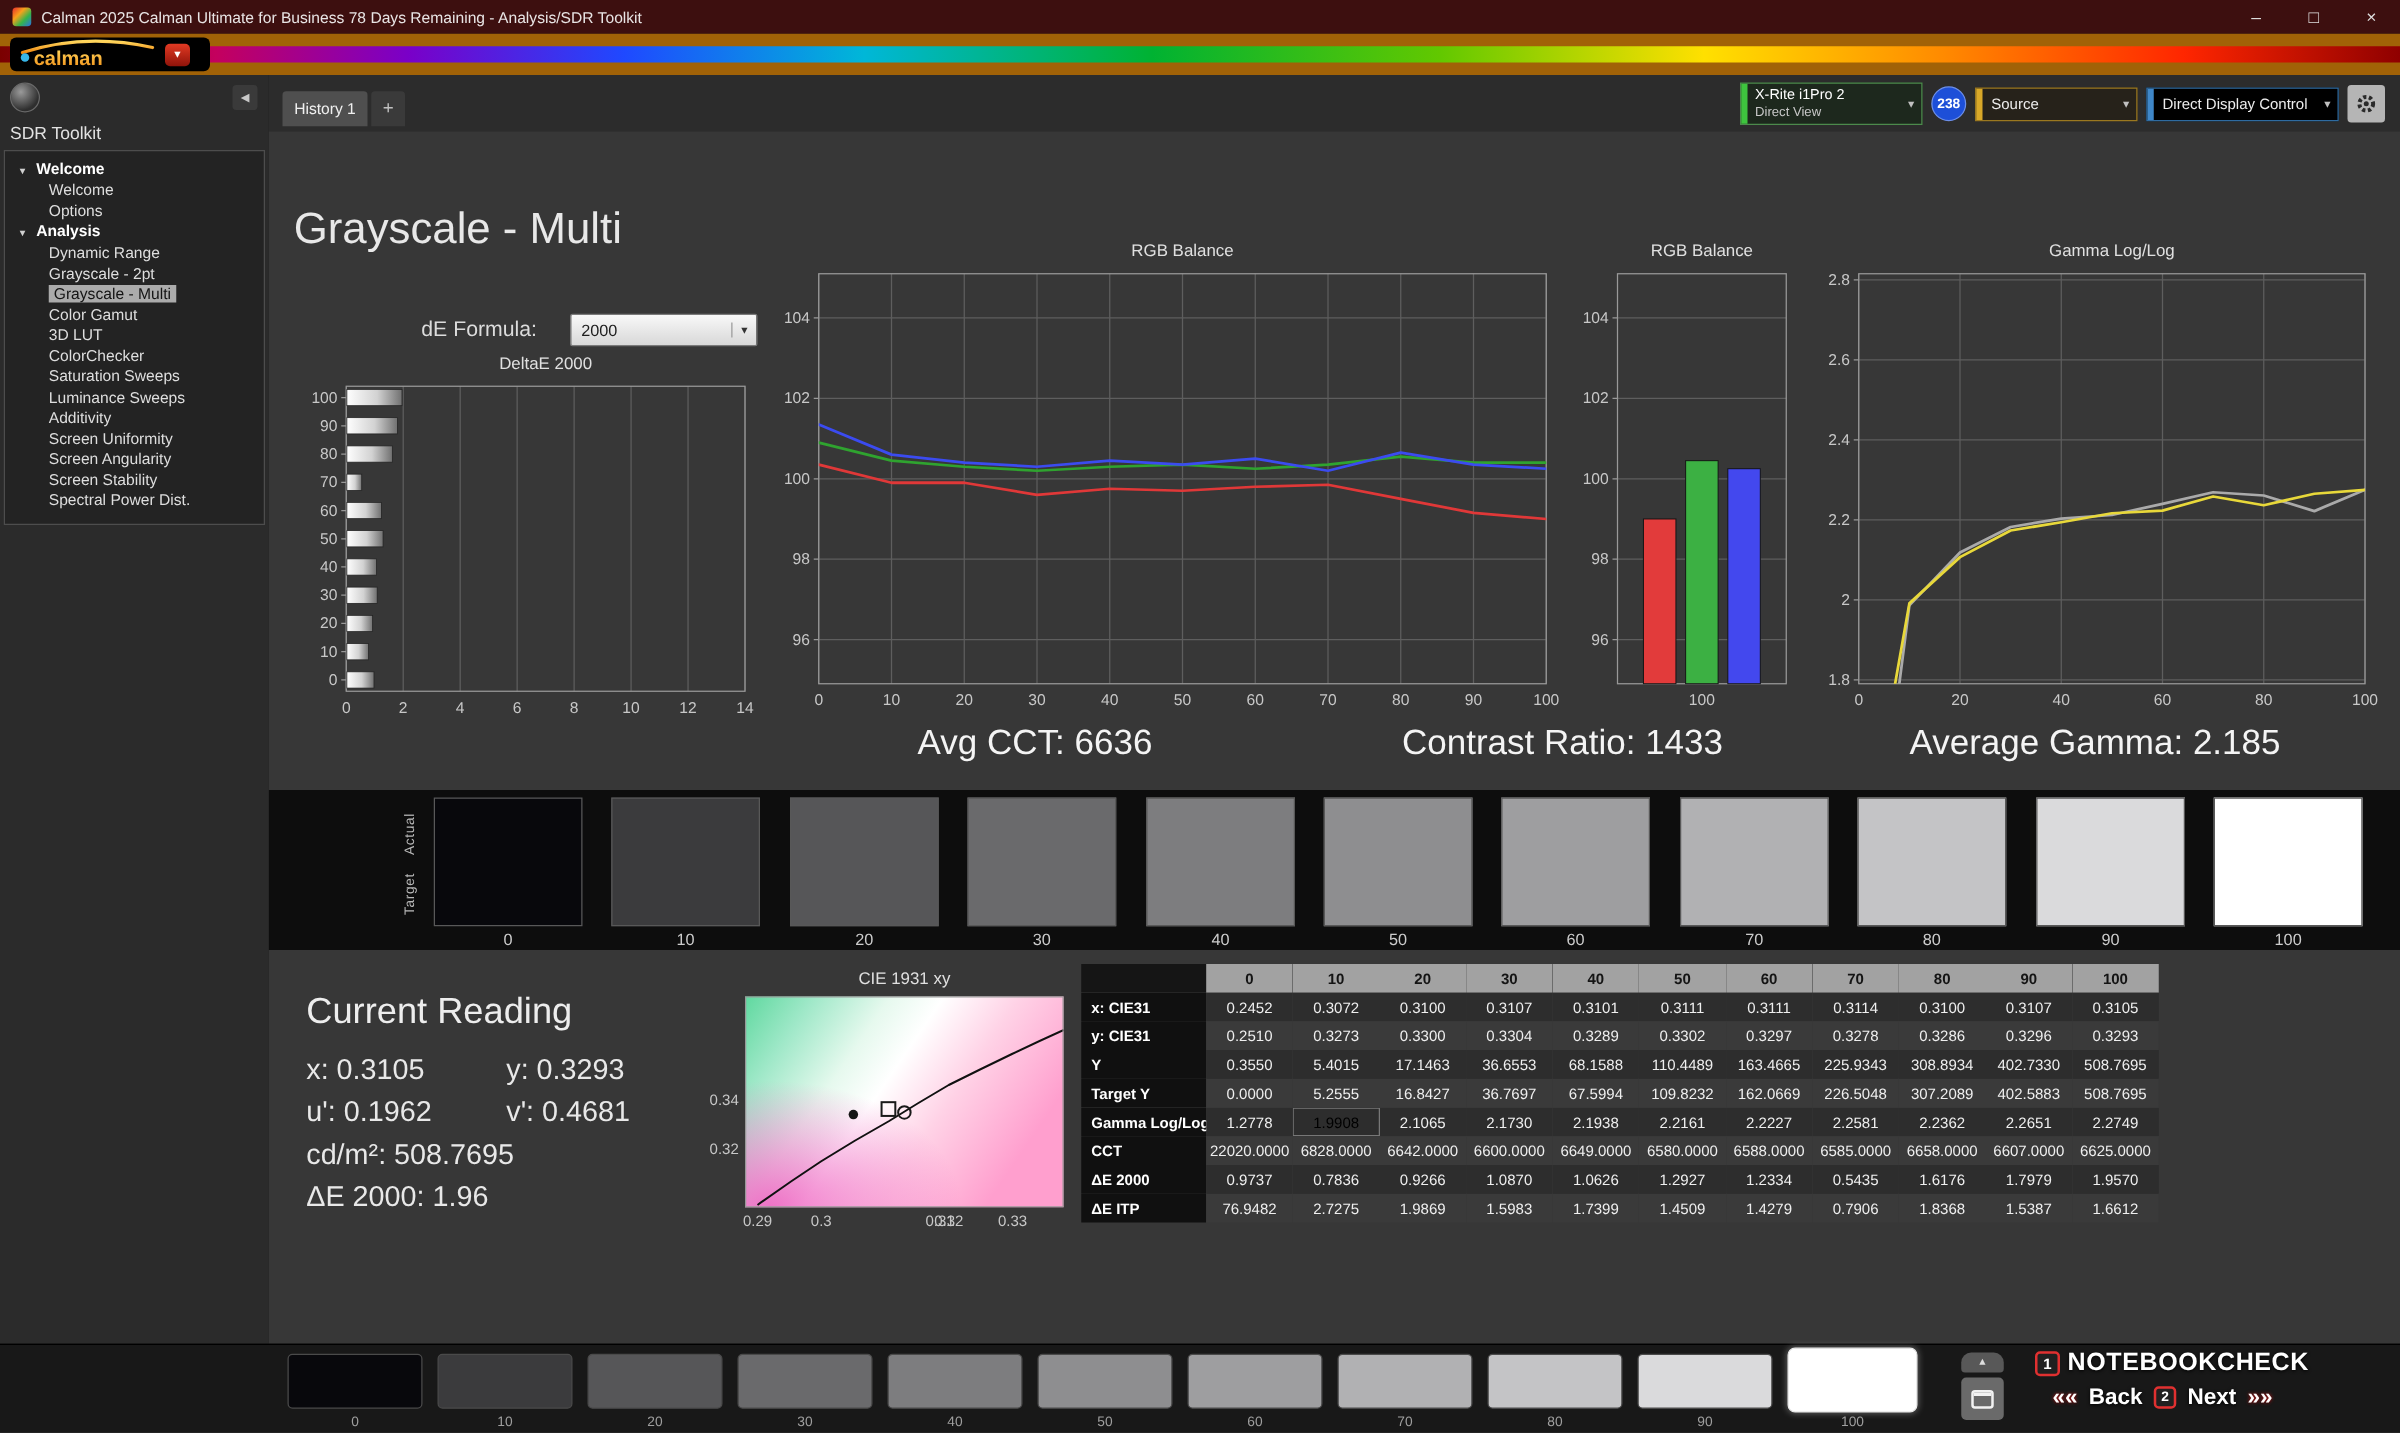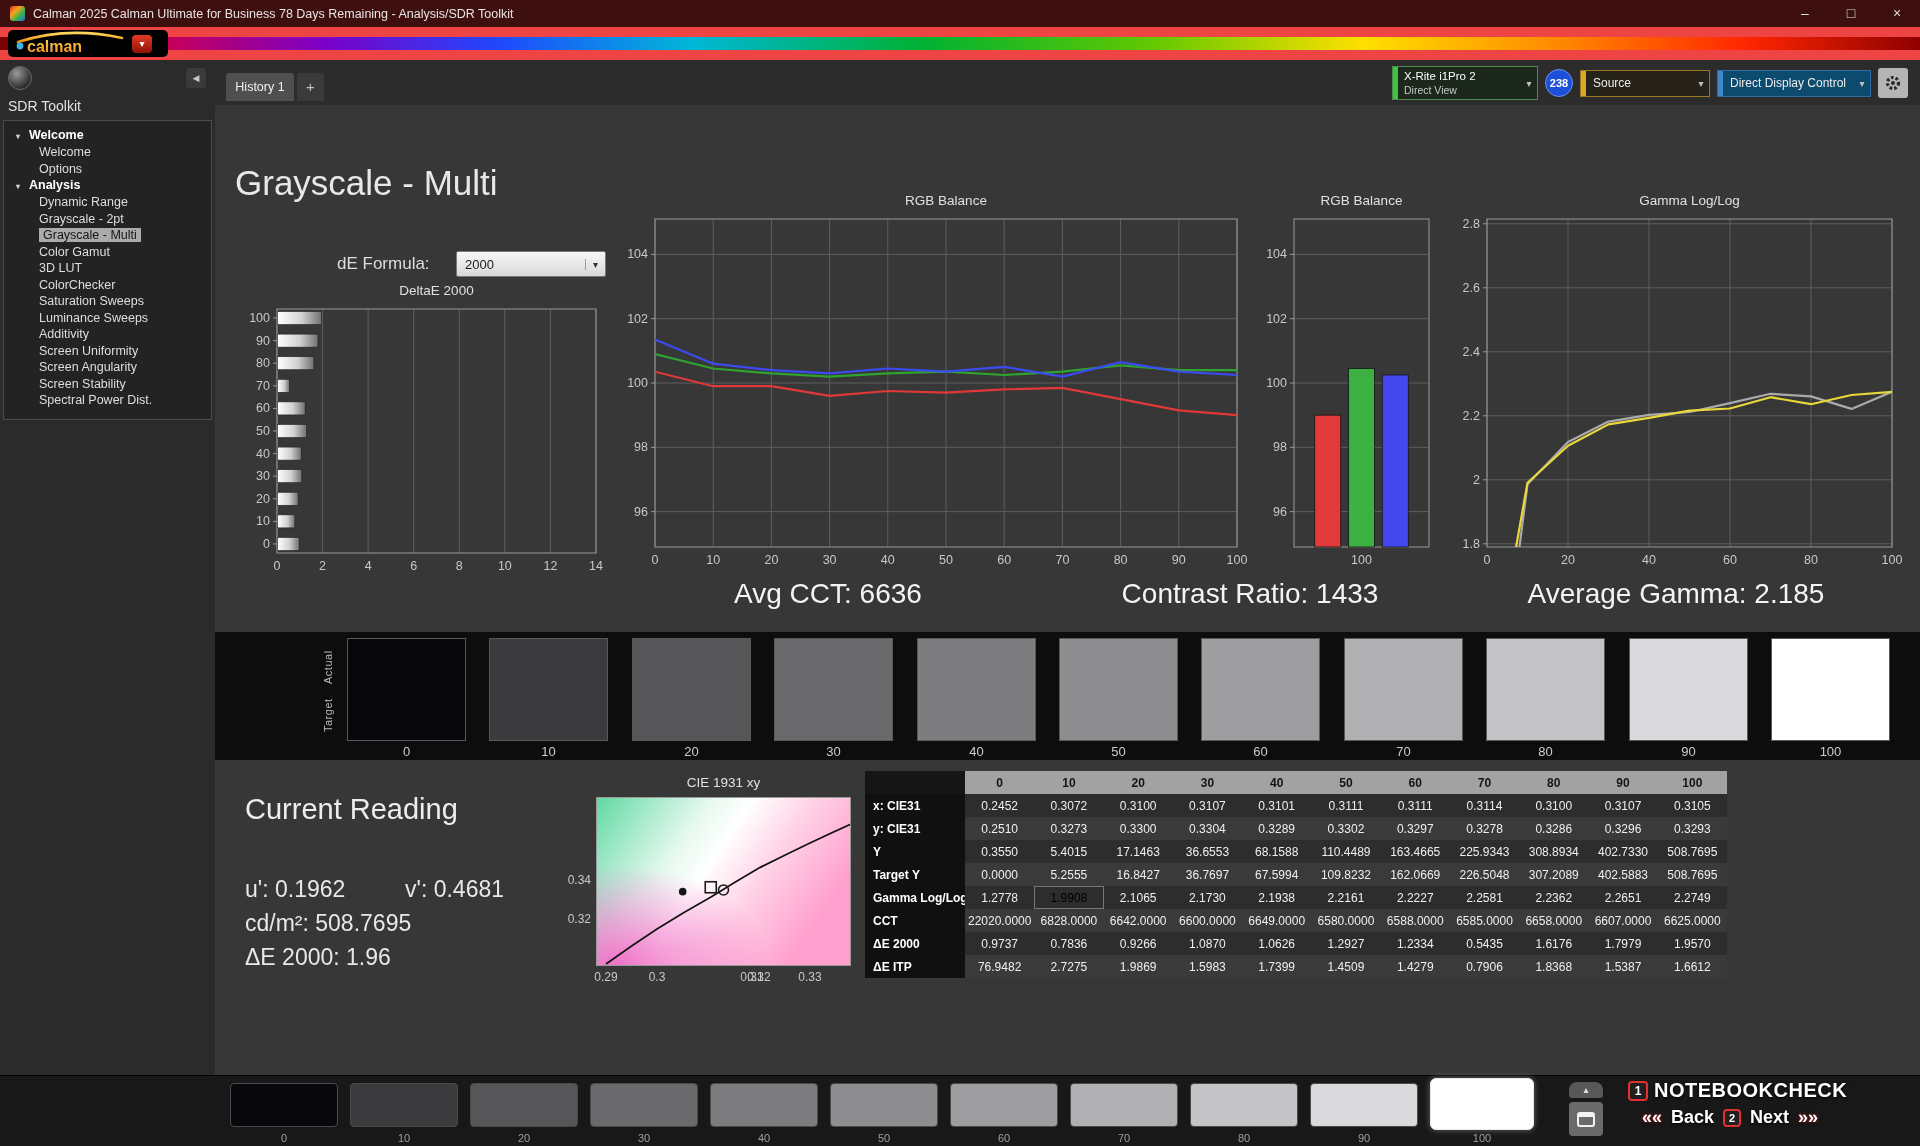--- a/index.html
+++ b/index.html
@@ -9,21 +9,21 @@
 svg text{font-family:"Liberation Sans",sans-serif;}
 
 
 #titlebar{position:absolute;left:0;top:0;width:1920px;height:27px;background:#3d0f0f;display:flex;align-items:center;}
 #app-icon{width:15px;height:15px;margin:0 8px 0 10px;border-radius:3px;background:linear-gradient(135deg,#e82c2c 0%,#f7a11b 35%,#35b44a 65%,#2a6fe8 100%);}
 #title-text{font-size:12.5px;color:#e8e4e4;}
 #win-controls{margin-left:auto;display:flex;}
 #win-controls span{width:46px;height:27px;line-height:26px;text-align:center;color:#ddd;font-size:14px;}
 
 
-#brandbar{position:absolute;left:0;top:27px;width:1920px;height:33px;background:#ef4444;}
+#brandbar{position:absolute;left:0;top:27px;width:1920px;height:33px;background:#a16207;}
 #rainbow{position:absolute;left:0;top:10px;width:1920px;height:13px;background:linear-gradient(90deg,#7a0000 0%,#c4005e 9%,#7a00c8 17%,#1f49ff 26%,#00b7d8 36%,#00b232 48%,#62c800 60%,#ffe000 71%,#ff8a00 81%,#ff2600 91%,#8f0000 100%);}
 #logo{position:absolute;left:8px;top:3px;width:160px;height:27px;background:#000;border-radius:5px;display:flex;align-items:center;padding:0 4px;}
 #logo-dd{width:20px;height:18px;border-radius:4px;background:linear-gradient(#e23a23,#8f130a);color:#fff;font-size:10px;text-align:center;line-height:17px;margin-left:2px;}
 
 
 #sidebar{position:absolute;left:0;top:60px;width:215px;height:1015px;background:#2b2b2b;}
 #orb{position:absolute;left:8px;top:6px;width:24px;height:24px;border-radius:50%;background:radial-gradient(circle at 35% 30%,#9a9a9a,#2e2e2e 70%);border:1px solid #6a6a6a;}
 #collapse{position:absolute;left:186px;top:8px;width:20px;height:20px;background:#3a3a3a;border-radius:3px;color:#c8c8c8;font-size:9px;text-align:center;line-height:20px;}
 #sdr-title{position:absolute;left:8px;top:38px;font-size:14px;color:#e2e2e2;}
 #tree{position:absolute;left:3px;top:60px;width:209px;height:300px;background:#232323;border:1px solid #4d4d4d;padding-top:6px;overflow:hidden;}
@@ -42,21 +42,21 @@
 .stripe.green{background:#3ec43e;}
 .stripe.orange{background:#d8a828;}
 .stripe.blue{background:#3f87c8;}
 .meter-text{flex:1;padding-left:6px;line-height:1.25;}
 .meter-text div{font-size:11.5px;color:#fff;white-space:nowrap;}
 .meter-text .sub{font-size:10.5px;color:#c8c8c8;}
 .dd-arrow{width:16px;color:#c0c0c0;font-size:10px;text-align:center;flex:0 0 16px;}
 #badge{width:28px;height:28px;border-radius:50%;background:#1d4fd8;border:1px solid #6d8fe8;color:#fff;font-size:11px;font-weight:bold;display:flex;align-items:center;justify-content:center;}
 .tb-dd{height:27px;display:flex;align-items:center;}
 #source{width:130px;background:#26221a;border:1px solid #9a7820;}
-#ddc{width:154px;background:#0c4a6e;border:1px solid #2f6ba0;}
+#ddc{width:154px;background:#000000;border:1px solid #2f6ba0;}
 .tb-dd .lbl{flex:1;padding-left:7px;font-size:12px;color:#ececec;white-space:nowrap;}
 #gear{width:30px;height:30px;border-radius:3px;background:#b5b5b5;display:flex;align-items:center;justify-content:center;}
 
 
 #content{position:absolute;left:215px;top:105px;width:1705px;height:970px;background:#373737;overflow:hidden;}
 #page-title{left:20px;top:58px;font-size:35px;color:#e8e8e8;}
 #de-label{left:122px;top:149px;font-size:17px;color:#dcdcdc;}
 #de-dd{left:241px;top:146px;width:150px;height:26px;background:linear-gradient(#f8f8f8,#d8d8d8);border:1px solid #7a7a7a;border-radius:2px;display:flex;align-items:center;}
 #de-dd .val{flex:1;padding-left:8px;font-size:13px;color:#1d1d1d;}
 .de-dd-arrow{width:20px;text-align:center;font-size:10px;color:#333;border-left:1px solid #9a9a9a;}
@@ -414,20 +414,24 @@
         <div class="gsw-label" style="left: 1129px; top: 112px;">70</div>
         <div class="gsw" style="left: 1271px; top: 6px; background: rgb(196, 196, 198);"></div>
         <div class="gsw-label" style="left: 1271px; top: 112px;">80</div>
         <div class="gsw" style="left: 1414px; top: 6px; background: rgb(218, 218, 220);"></div>
         <div class="gsw-label" style="left: 1414px; top: 112px;">90</div>
         <div class="gsw" style="left: 1556px; top: 6px; background: rgb(255, 255, 255);"></div>
         <div class="gsw-label" style="left: 1556px; top: 112px;">100</div>
       </div>
 
     <div class="abs" id="cr-title">Current Reading</div>
+    <div class="cr-line" style="top:737px">
+      <span>x: 0.3105</span>
+      <span class="c2">y: 0.3293</span>
+    </div>
     <div class="cr-line" style="top:771px">
       <span>u': 0.1962</span>
       <span class="c2">v': 0.4681</span>
     </div>
     <div class="cr-line" style="top:805px">
       <span>cd/m²: 508.7695</span>
     </div>
     <div class="cr-line" style="top:839px">
       <span>ΔE 2000: 1.96</span>
     </div>

